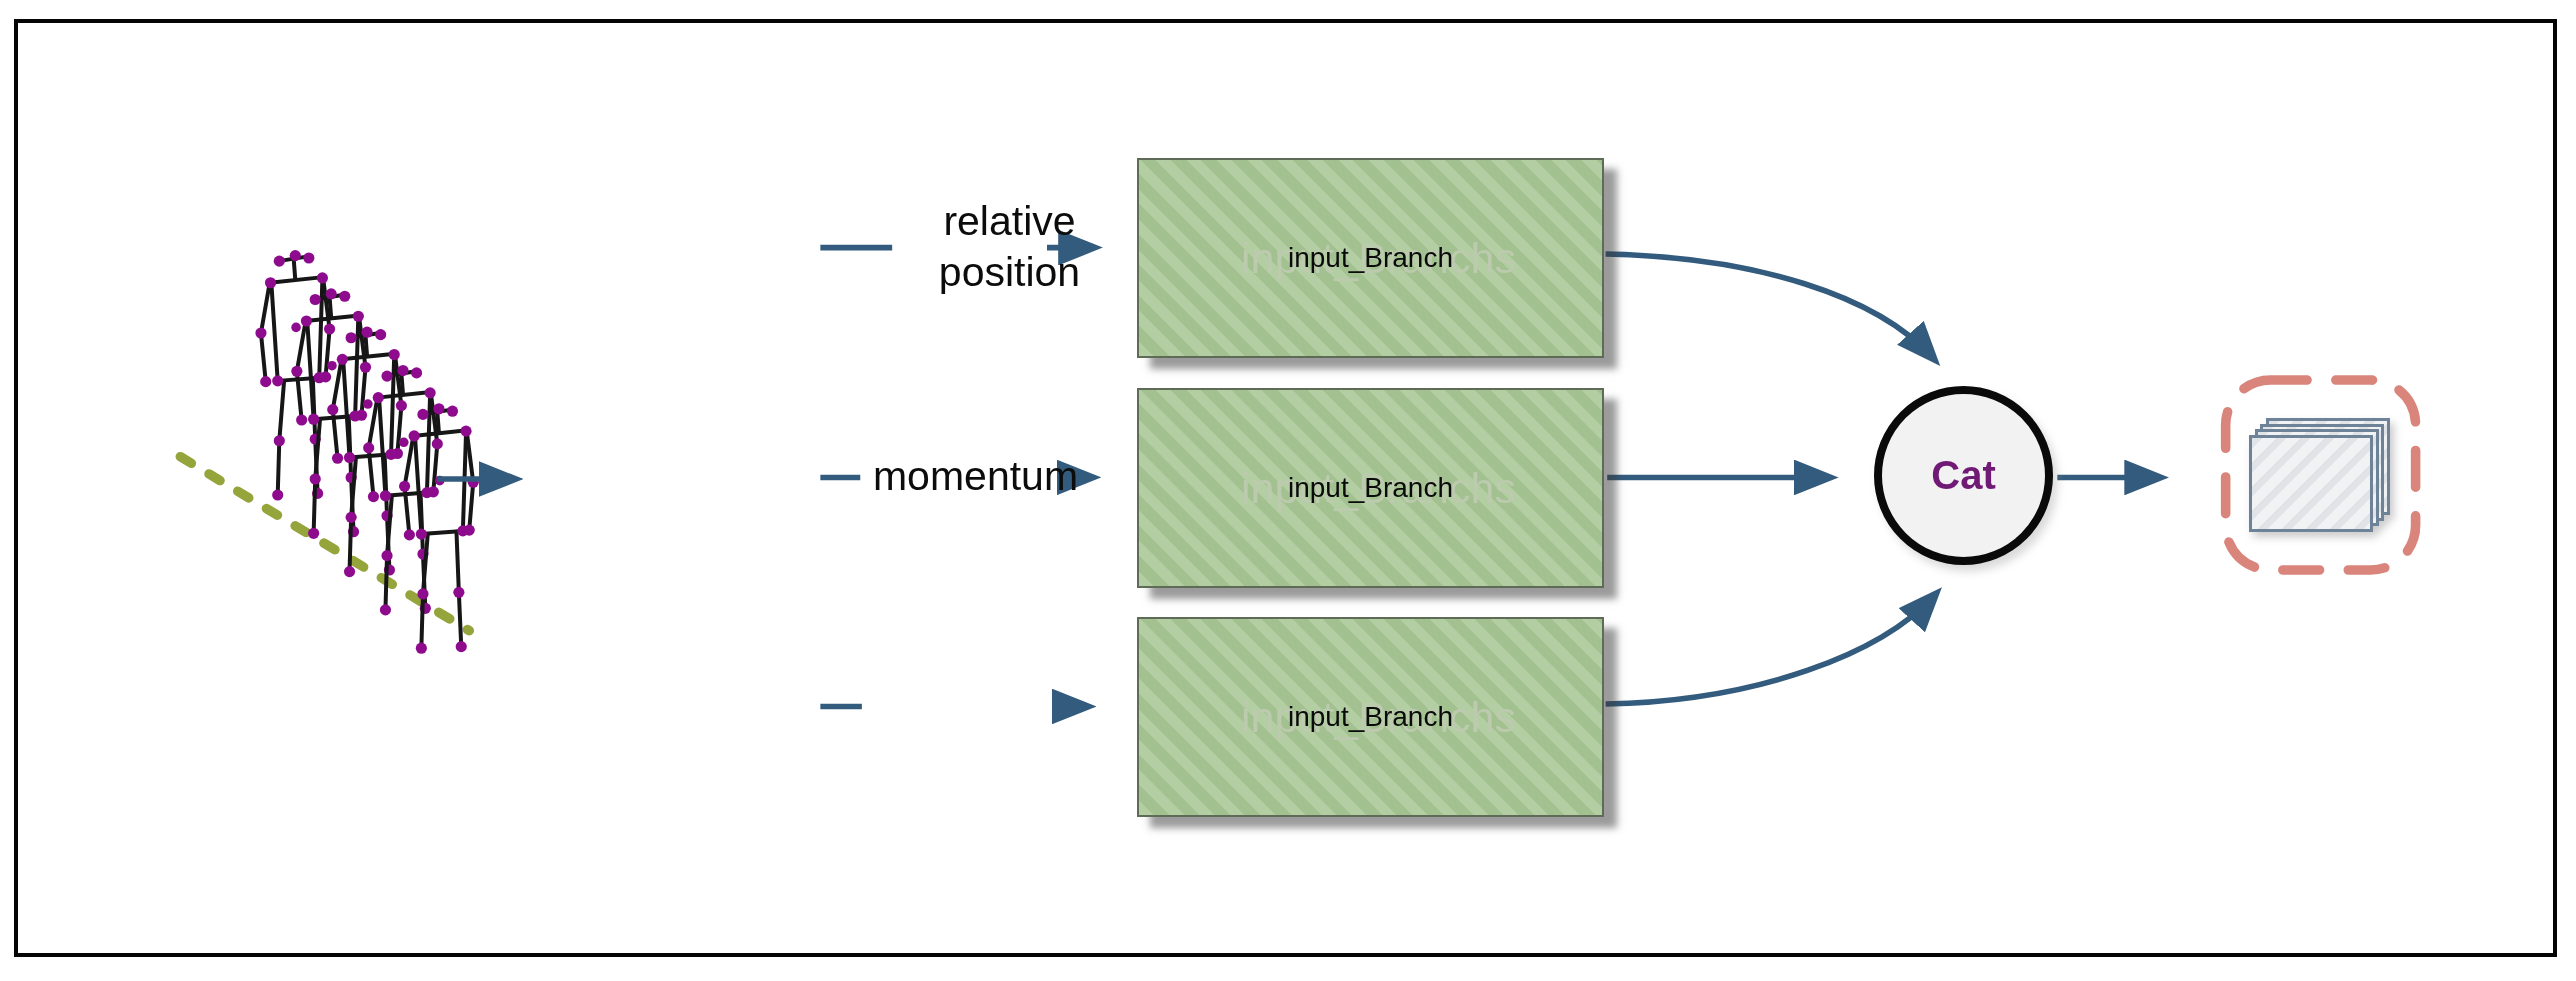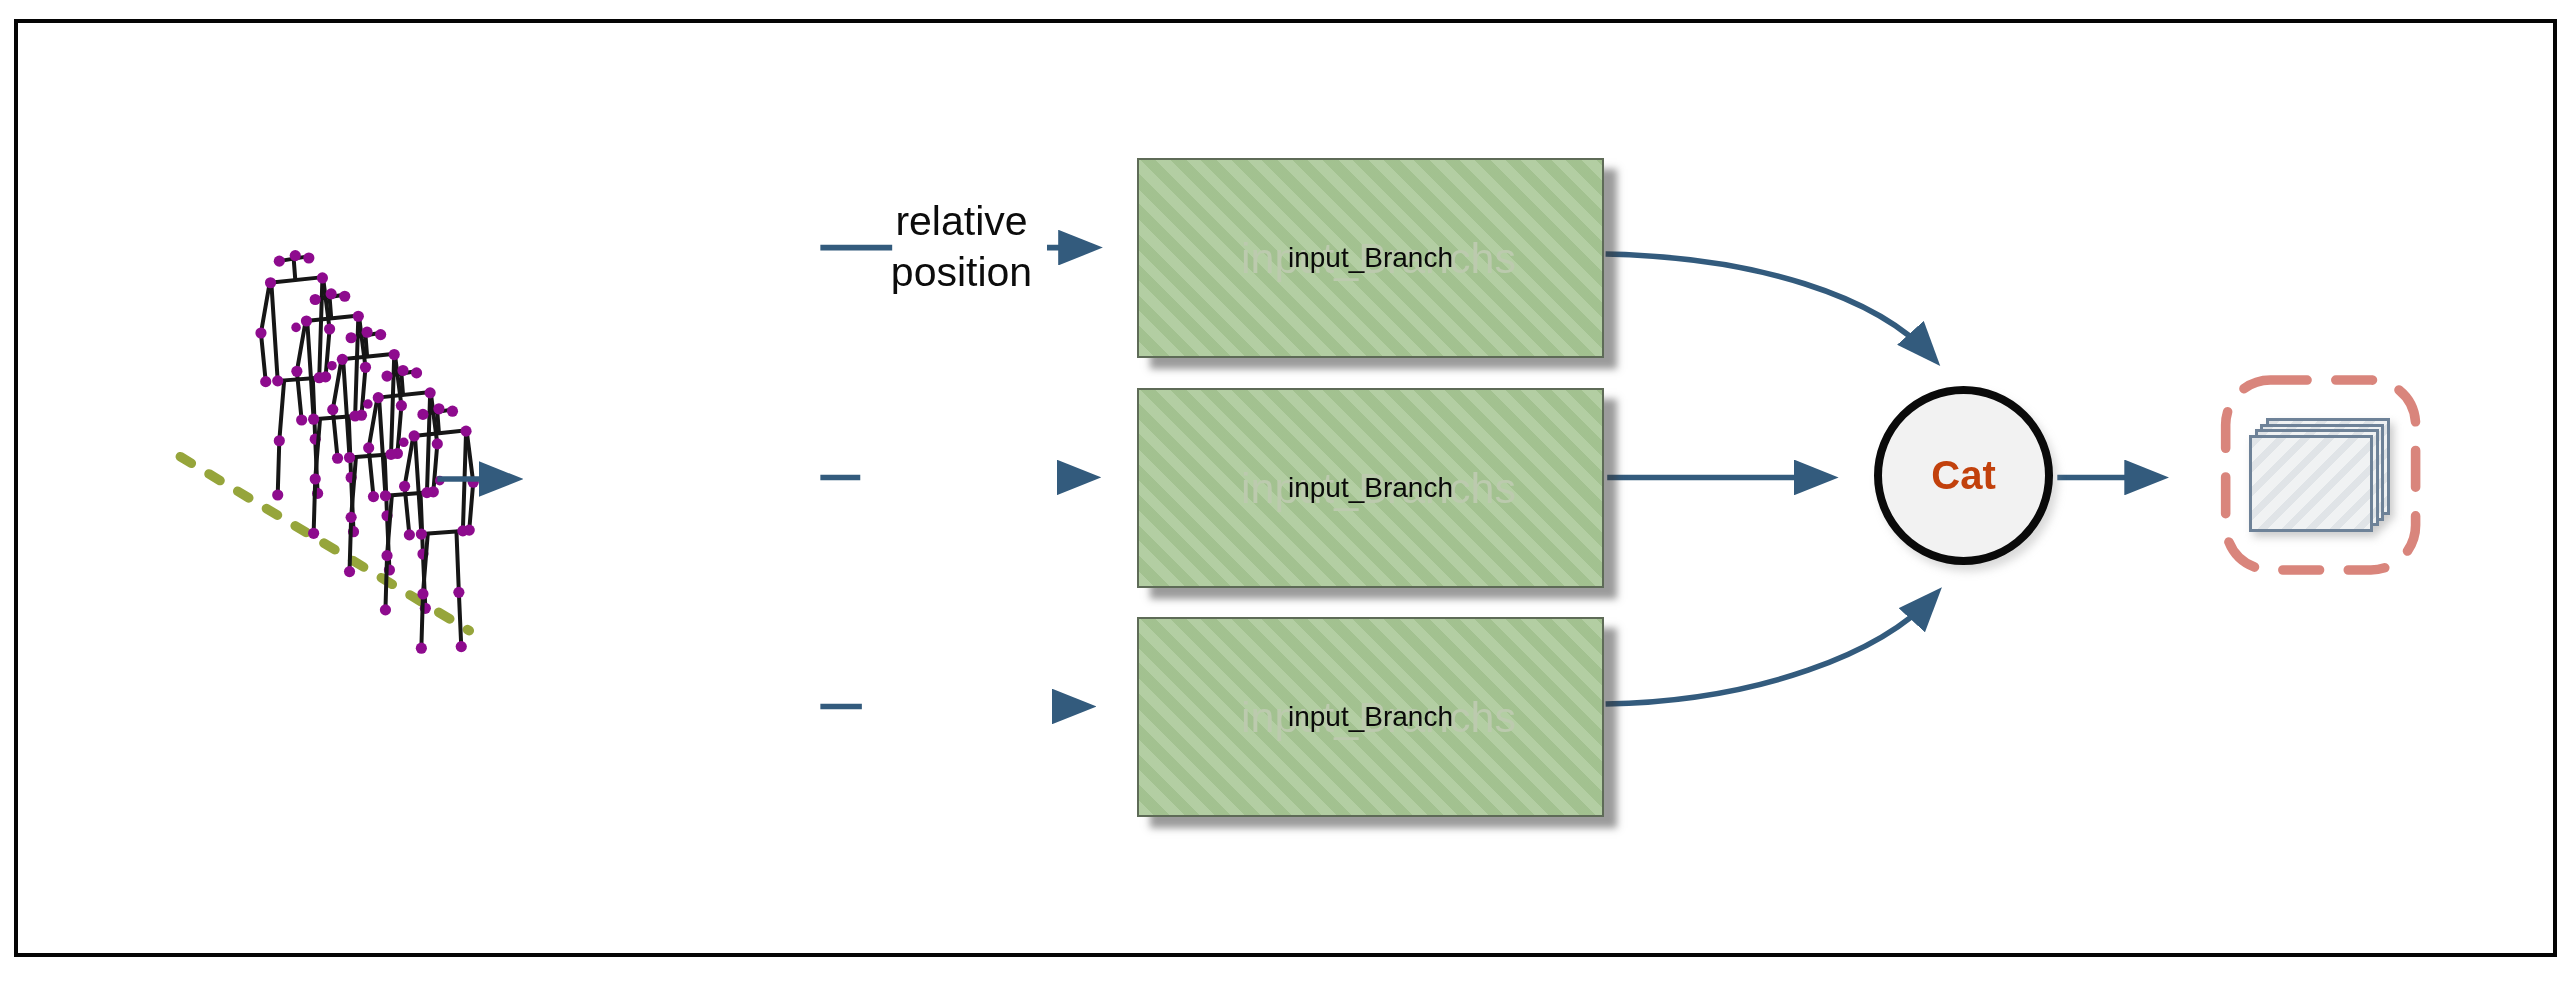--- a/index.html
+++ b/index.html
@@ -39,21 +39,21 @@
   .branch-label{
     position:absolute;display:flex;align-items:center;justify-content:center;text-align:center;
     color:#0c0c0c;font-size:41px;line-height:51px;white-space:pre-line;
   }
 
   .cat-node{
     position:absolute;left:1874px;top:386px;width:179px;height:179px;box-sizing:border-box;
     border:8.8px solid #0a0a0a;border-radius:50%;background:#f2f2f2;
     box-shadow:4.8px 6.4px 8px rgba(150,150,150,0.35);
     display:flex;align-items:center;justify-content:center;
-    font-size:40px;font-weight:bold;color:#c2410c;
+    font-size:40px;font-weight:bold;color:#701a75;
   }
 
   .stack{position:absolute;left:2249px;top:418px;width:158px;height:117px;filter:drop-shadow(4px 5.6px 4px rgba(140,140,140,0.45));}
   .layer{
     position:absolute;width:124px;height:97px;box-sizing:border-box;
     border:3.2px solid #6e8298;
     background:
       repeating-linear-gradient(135deg, rgba(198,205,212,0.38) 0 7.2px, transparent 7.2px 17px),
       #f0f2f3;
   }
@@ -139,22 +139,23 @@
       <line x1="2014" y1="598" x2="2290" y2="598" marker-end="url(#ah)"></line>
       <path d="M2012,882 C2205,878 2358,818 2424,746" marker-end="url(#ah)"></path>
 
       <line x1="2578" y1="598" x2="2704" y2="598" marker-end="url(#ah)"></line>
     </g>
 
     <rect x="2789" y="476" width="238" height="238" rx="56" ry="56" fill="none" stroke="#d9857c" stroke-width="12" stroke-dasharray="46 36" stroke-linecap="round"></rect>
   </svg>
 
 
-  <div class="branch-label" style="left:842px;top:196px;width:239px;height:102px;">relative
+  <div class="branch-label" style="left:890px;top:196px;width:239px;height:102px;">relative
 position</div>
+  <div class="branch-label" style="left:859px;top:452px;width:233px;height:49px;">momentum</div>
 
   <div class="input-box" style="top:158px;">
     <span class="ghost">input_Branchs</span>
     <span class="main">input_Branch</span>
   </div>
   <div class="input-box" style="top:388px;">
     <span class="ghost">input_Branchs</span>
     <span class="main">input_Branch</span>
   </div>
   <div class="input-box" style="top:617px;">

